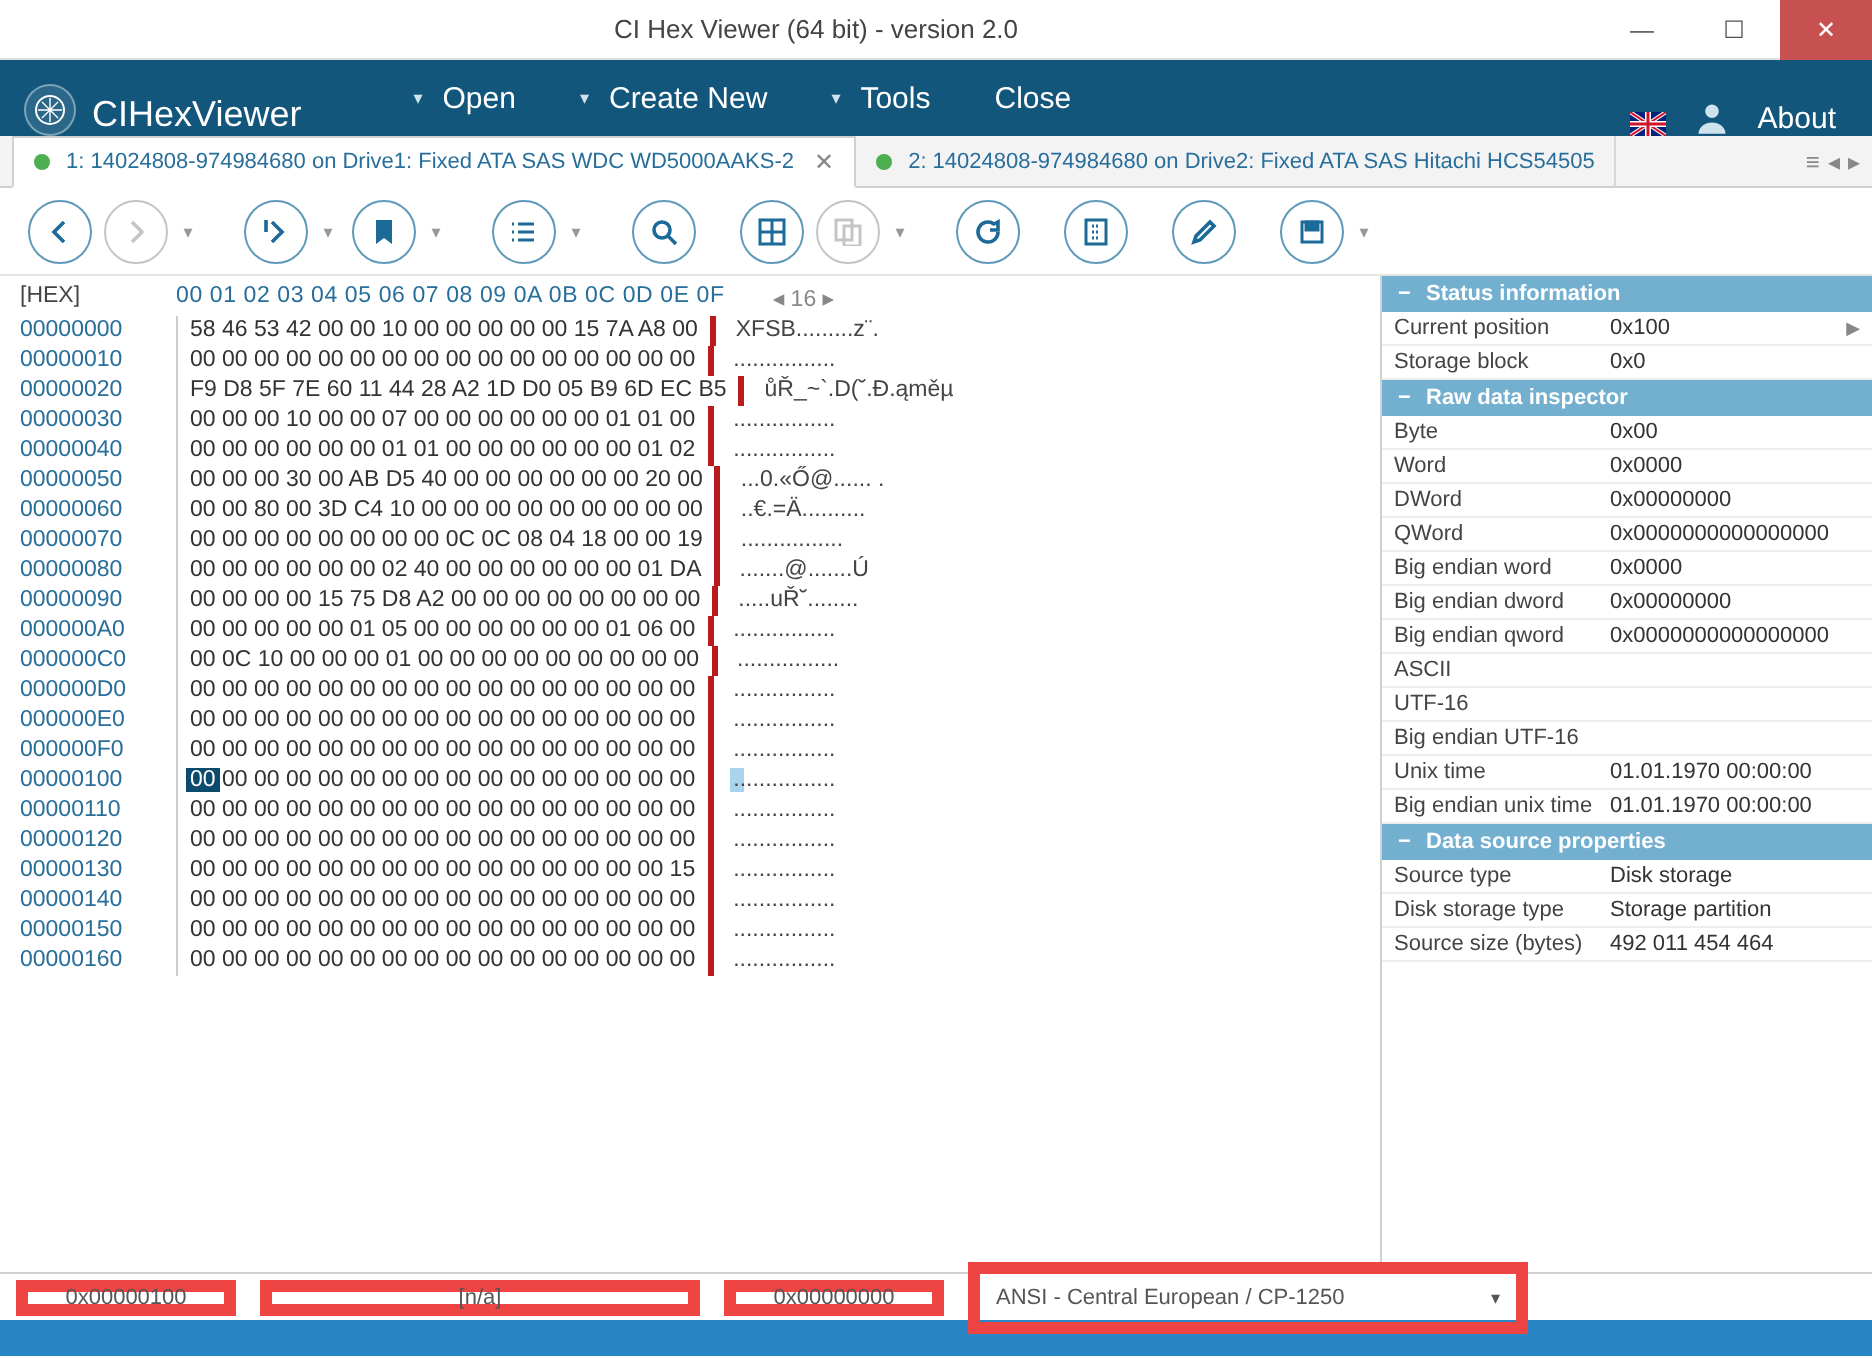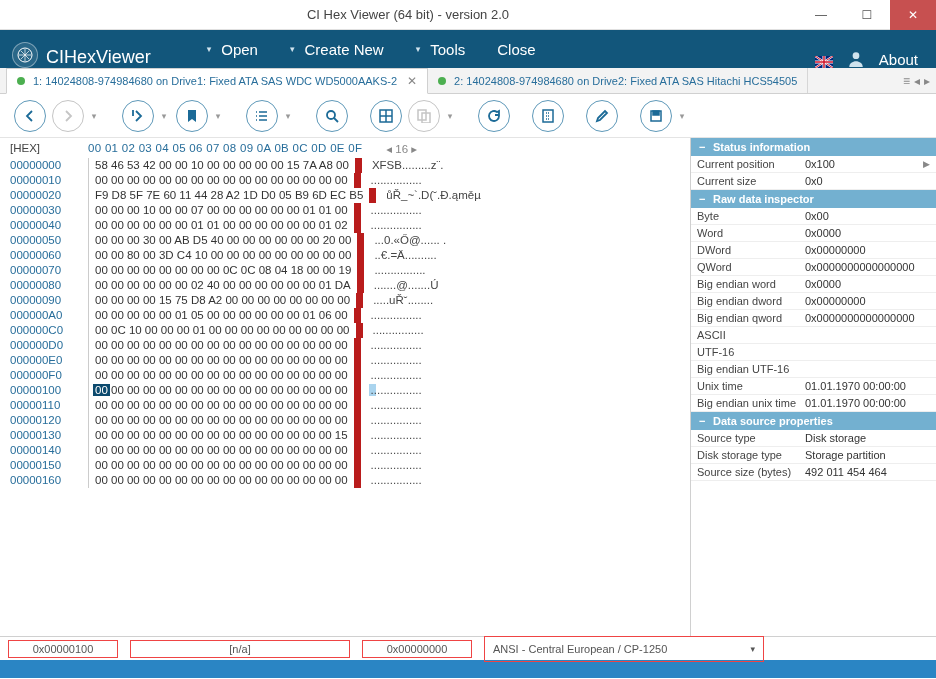--- a/index.html
+++ b/index.html
@@ -32,33 +32,33 @@
 .tdropdown{width:12px;display:flex;align-items:center;justify-content:center;color:#999;font-size:9px;margin-left:-2px}
 .tgap{width:10px}
 .content{display:flex;height:498px}
 .hex-area{flex:1;overflow:auto;font-family:"Consolas","Courier New",monospace;font-size:11.5px;padding:2px 0 2px 10px}
 .hex-header{color:#286e9b;padding:2px 0;display:flex}
 .hex-header .addr-col{width:78px;color:#444}
 .hex-header .hex-cols{letter-spacing:0.3px}
 .hex-header .nav{margin-left:24px;color:#888}
 .hex-row{display:flex;height:15px;line-height:15px}
 .hex-row .addr{width:78px;color:#286e9b}
-.hex-row .bytes{border-left:1px solid #ccc;border-right:7px solid #b91c1c;padding:0 6px;white-space:pre}
+.hex-row .bytes{border-left:1px solid #ccc;border-right:3px solid #b91c1c;padding:0 6px;white-space:pre}
 .hex-row .ascii{padding-left:10px;white-space:pre;color:#444}
 .sel-byte{background:#0c4a6e;color:#fff;padding:0 2px;margin:0 -2px}
 .sel-ascii{background:#aad4ee;padding:0 2px;margin:0 -2px}
 .sidepanel{width:246px;border-left:1px solid #d0d0d0;font-size:11px;overflow:hidden;background:#fff}
 .sp-section{background:#73b0d0;color:#fff;padding:3px 8px;font-weight:bold;display:flex;align-items:center}
 .sp-section .m{width:14px}
 .sp-row{display:flex;border-bottom:1px solid #eee;padding:2px 0 2px 6px;align-items:center}
 .sp-row .k{width:108px;color:#444}
 .sp-row .v{flex:1;color:#333}
 .sp-row .arrow{color:#888;font-size:9px;padding-right:6px}
 .statusbar{height:24px;border-top:1px solid #d0d0d0;display:flex;align-items:center;padding:0 8px;gap:12px;background:#fff}
-.status-cell{border:1px solid #ef4444;height:18px;display:flex;align-items:center;justify-content:center;font-size:11px;color:#555}
+.status-cell{border:6px solid #ef4444;height:18px;display:flex;align-items:center;justify-content:center;font-size:11px;color:#555}
 .enc-sel{flex:1;max-width:280px;display:flex;align-items:center;justify-content:space-between;padding:12px 8px}
 .bottombar{height:18px;background:#2a85c4}
 </style>
 </head>
 <body>
 
 <div class="titlebar">
   <div style="width:18px"></div>
   <div class="title-center">CI Hex Viewer (64 bit) - version 2.0</div>
   <div class="win-btns">
@@ -332,21 +332,21 @@
         <span class="m">−</span>
         <span>Status information</span>
       </div>
     <div id="sp-status">
         <div class="sp-row">
           <span class="k">Current position</span>
           <span class="v">0x100</span>
           <span class="arrow">▶</span>
         </div>
         <div class="sp-row">
-          <span class="k">Current size</span>
+          <span class="k">Storage block</span>
           <span class="v">0x0</span>
         </div>
       </div>
     <div class="sp-section">
         <span class="m">−</span>
         <span>Raw data inspector</span>
       </div>
     <div id="sp-insp">
         <div class="sp-row">
           <span class="k">Byte</span>

